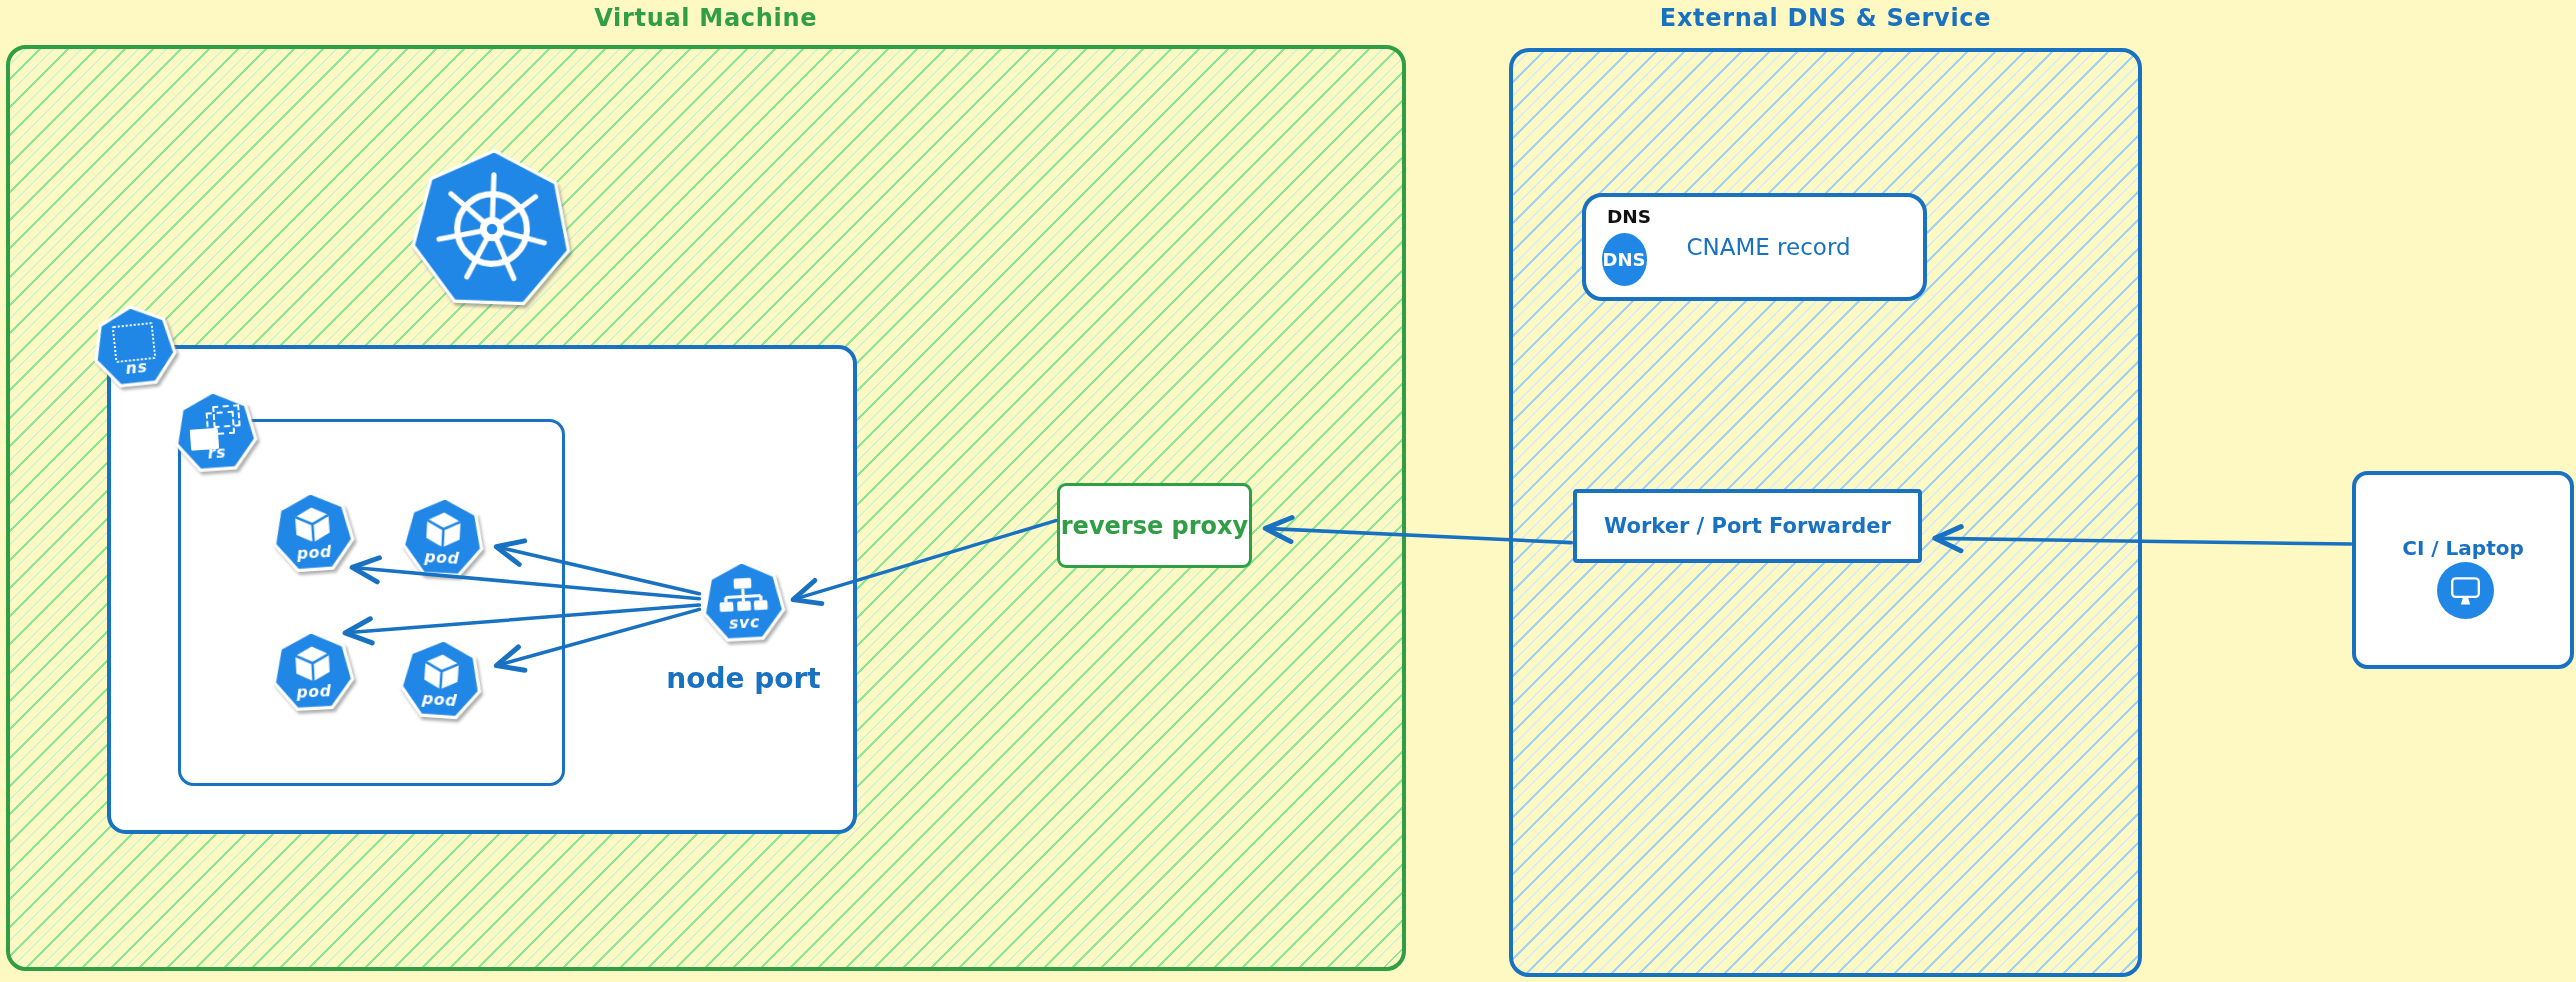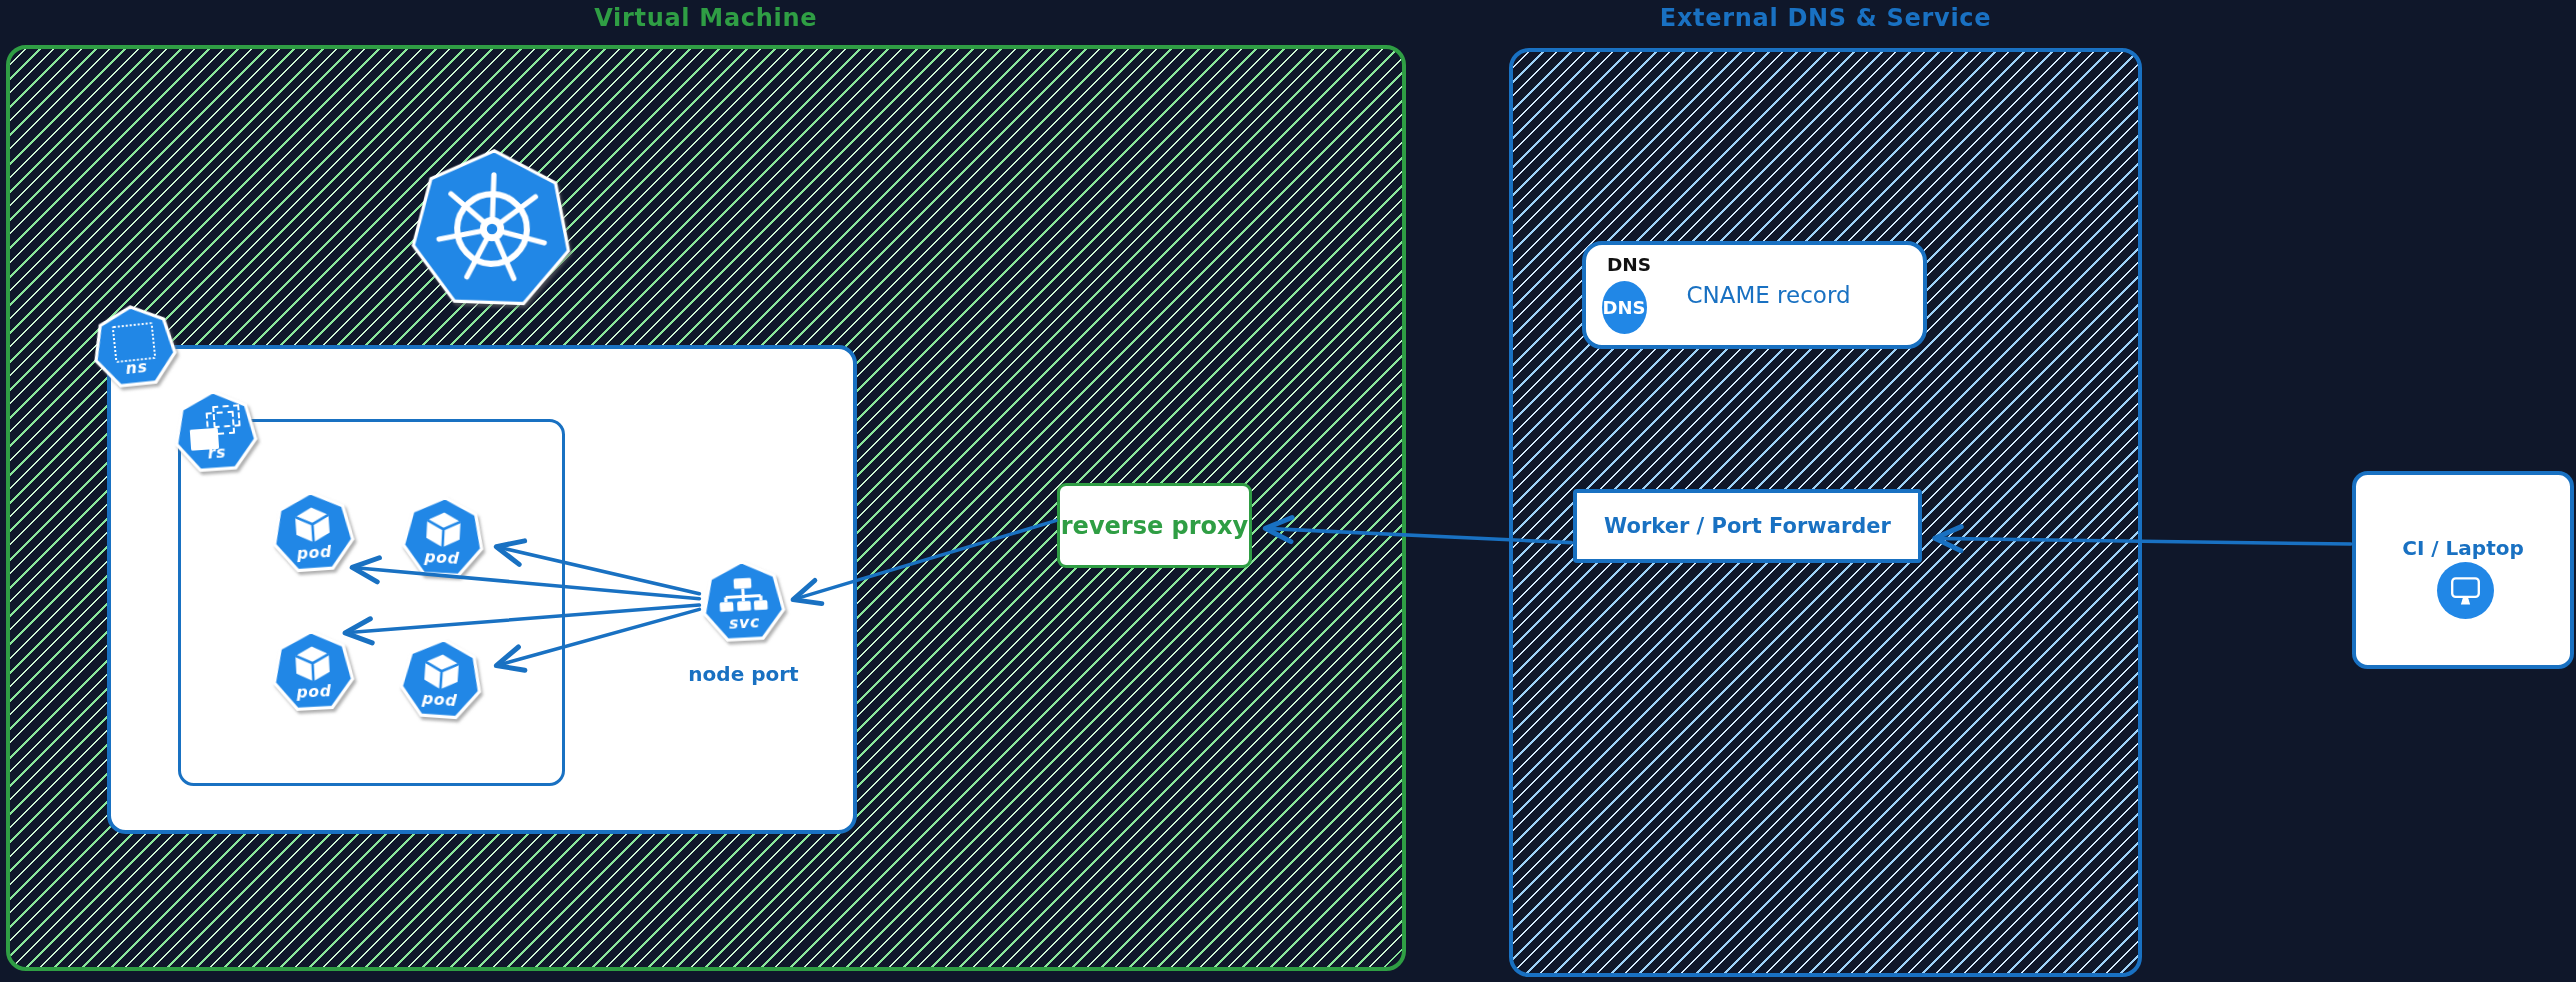--- a/index.html
+++ b/index.html
@@ -1,16 +1,16 @@
 <!DOCTYPE html>
 <html style="font-size:11.4px"><head>
 <meta charset="utf-8">
 <style>
   html,body{margin:0;padding:0;background:#ffffff;}
-  #canvas{position:relative;width:2576px;height:983px;background:#0f172a;overflow:hidden;
+  #canvas{position:relative;width:2576px;height:983px;background:#fef9c3;overflow:hidden;
           font-family:"DejaVu Sans","Liberation Sans",sans-serif;}
   .abs{position:absolute;}
 
   
   .container-box{position:absolute;border-radius:20px;box-sizing:border-box;}
   #vm-box{left:5.7px;top:45px;width:1400px;height:926px;border:4.3px solid #2f9e44;
     background-image:
       repeating-linear-gradient(135deg,#8ae69b 0px,#8ae69b 2.1px,transparent 2.1px,transparent 20px),
       repeating-linear-gradient(135deg,transparent 0px,transparent 10px,#cdf4d4 10px,#cdf4d4 11.4px,transparent 11.4px,transparent 20px);}
   #ext-box{left:1509px;top:48px;width:633px;height:929px;border:4.3px solid #1971c2;
@@ -22,21 +22,21 @@
   #vm-title{left:5.7px;width:1400px;color:#2f9e44;}
   #ext-title{left:1509px;width:633px;color:#1971c2;}
 
   
   .white-box{position:absolute;background:#fff;box-sizing:border-box;}
   #ns-box{left:107px;top:345px;width:750px;height:489px;border:4.3px solid #1971c2;border-radius:18.5px;}
   #rs-box{left:178px;top:419px;width:387px;height:367px;border:3.6px solid #1971c2;border-radius:15.6px;}
   #reverse-proxy-box{left:1057px;top:483px;width:195px;height:85px;border:3.6px solid #2f9e44;border-radius:9px;
     display:flex;align-items:center;justify-content:center;}
   #reverse-proxy-box .lbl{color:#2f9e44;font-size:24px;font-weight:600;}
-  #dns-box{left:1582px;top:193px;width:345px;height:108px;border:4.3px solid #1971c2;border-radius:20px;margin-top:48px;}
+  #dns-box{left:1582px;top:193px;width:345px;height:108px;border:4.3px solid #1971c2;border-radius:20px;}
   #worker-box{left:1573px;top:489px;width:349px;height:74px;border:4.3px solid #1971c2;border-radius:4px;
     display:flex;align-items:center;justify-content:center;}
   #worker-box .lbl{color:#1971c2;font-size:21px;font-weight:600;}
   #ci-box{left:2352px;top:442px;width:222px;height:198px;border:4.3px solid #1971c2;border-radius:15.6px;margin-top:29px;}
   #ci-label{position:absolute;top:61px;left:0;width:100%;text-align:center;color:#1971c2;font-size:20px;font-weight:600;}
 
   
   .hept{position:absolute;filter:drop-shadow(2.8px 3.6px 1.4px rgba(110,110,110,.55));}
   .hept .outer{width:100%;height:100%;background:#fff;position:relative;
     clip-path:polygon(50% 0%,89.1% 18.8%,98.7% 61.1%,71.7% 95.1%,28.3% 95.1%,1.3% 61.1%,10.9% 18.8%);}
@@ -54,21 +54,21 @@
   #pod-3{left:271px;top:630px;transform:rotate(-3deg);}
   #pod-4{left:399px;top:638px;transform:rotate(4deg);}
   #svc-icon{left:701px;top:560px;width:85px;height:85px;transform:rotate(-3deg);}
 
   .ns-dotted{margin-top:15.6px;width:37px;height:33px;border:2.8px dotted #fff;border-radius:2.1px;}
   .rs-art{position:relative;width:51px;height:43px;margin-top:12.8px;}
   .rs-art .dash2{position:absolute;right:0;top:0;width:23px;height:18px;border:2.1px dashed #fff;border-radius:1.4px;}
   .rs-art .dash1{position:absolute;right:6.4px;top:5.7px;width:23.4px;height:18.5px;border:2.1px dashed #fff;border-radius:1.4px;}
   .rs-art .solid{position:absolute;left:0;bottom:0;width:28px;height:21px;background:#fff;border-radius:1.4px;}
 
-  #node-port-label{left:651px;top:662px;width:185px;text-align:center;color:#1971c2;font-size:20px;font-weight:600;}
+  #node-port-label{left:651px;top:662px;width:185px;text-align:center;color:#1971c2;font-size:28px;font-weight:600;}
 
   
   #dns-tag{position:absolute;left:21px;top:8.5px;color:#111;font-size:18.5px;font-weight:700;}
   #dns-badge{position:absolute;left:15.6px;top:36px;width:45px;height:53px;border-radius:50%;background:#2187e6;
     display:flex;align-items:center;justify-content:center;color:#fff;font-size:18px;font-weight:700;}
   #cname-label{position:absolute;left:71px;right:43px;top:0;height:100%;display:flex;align-items:center;justify-content:center;
     color:#1971c2;font-size:23px;font-weight:400;}
 
   #monitor-circle{position:absolute;left:81px;top:87px;width:57px;height:57px;border-radius:50%;background:#2187e6;
     display:flex;align-items:center;justify-content:center;}

